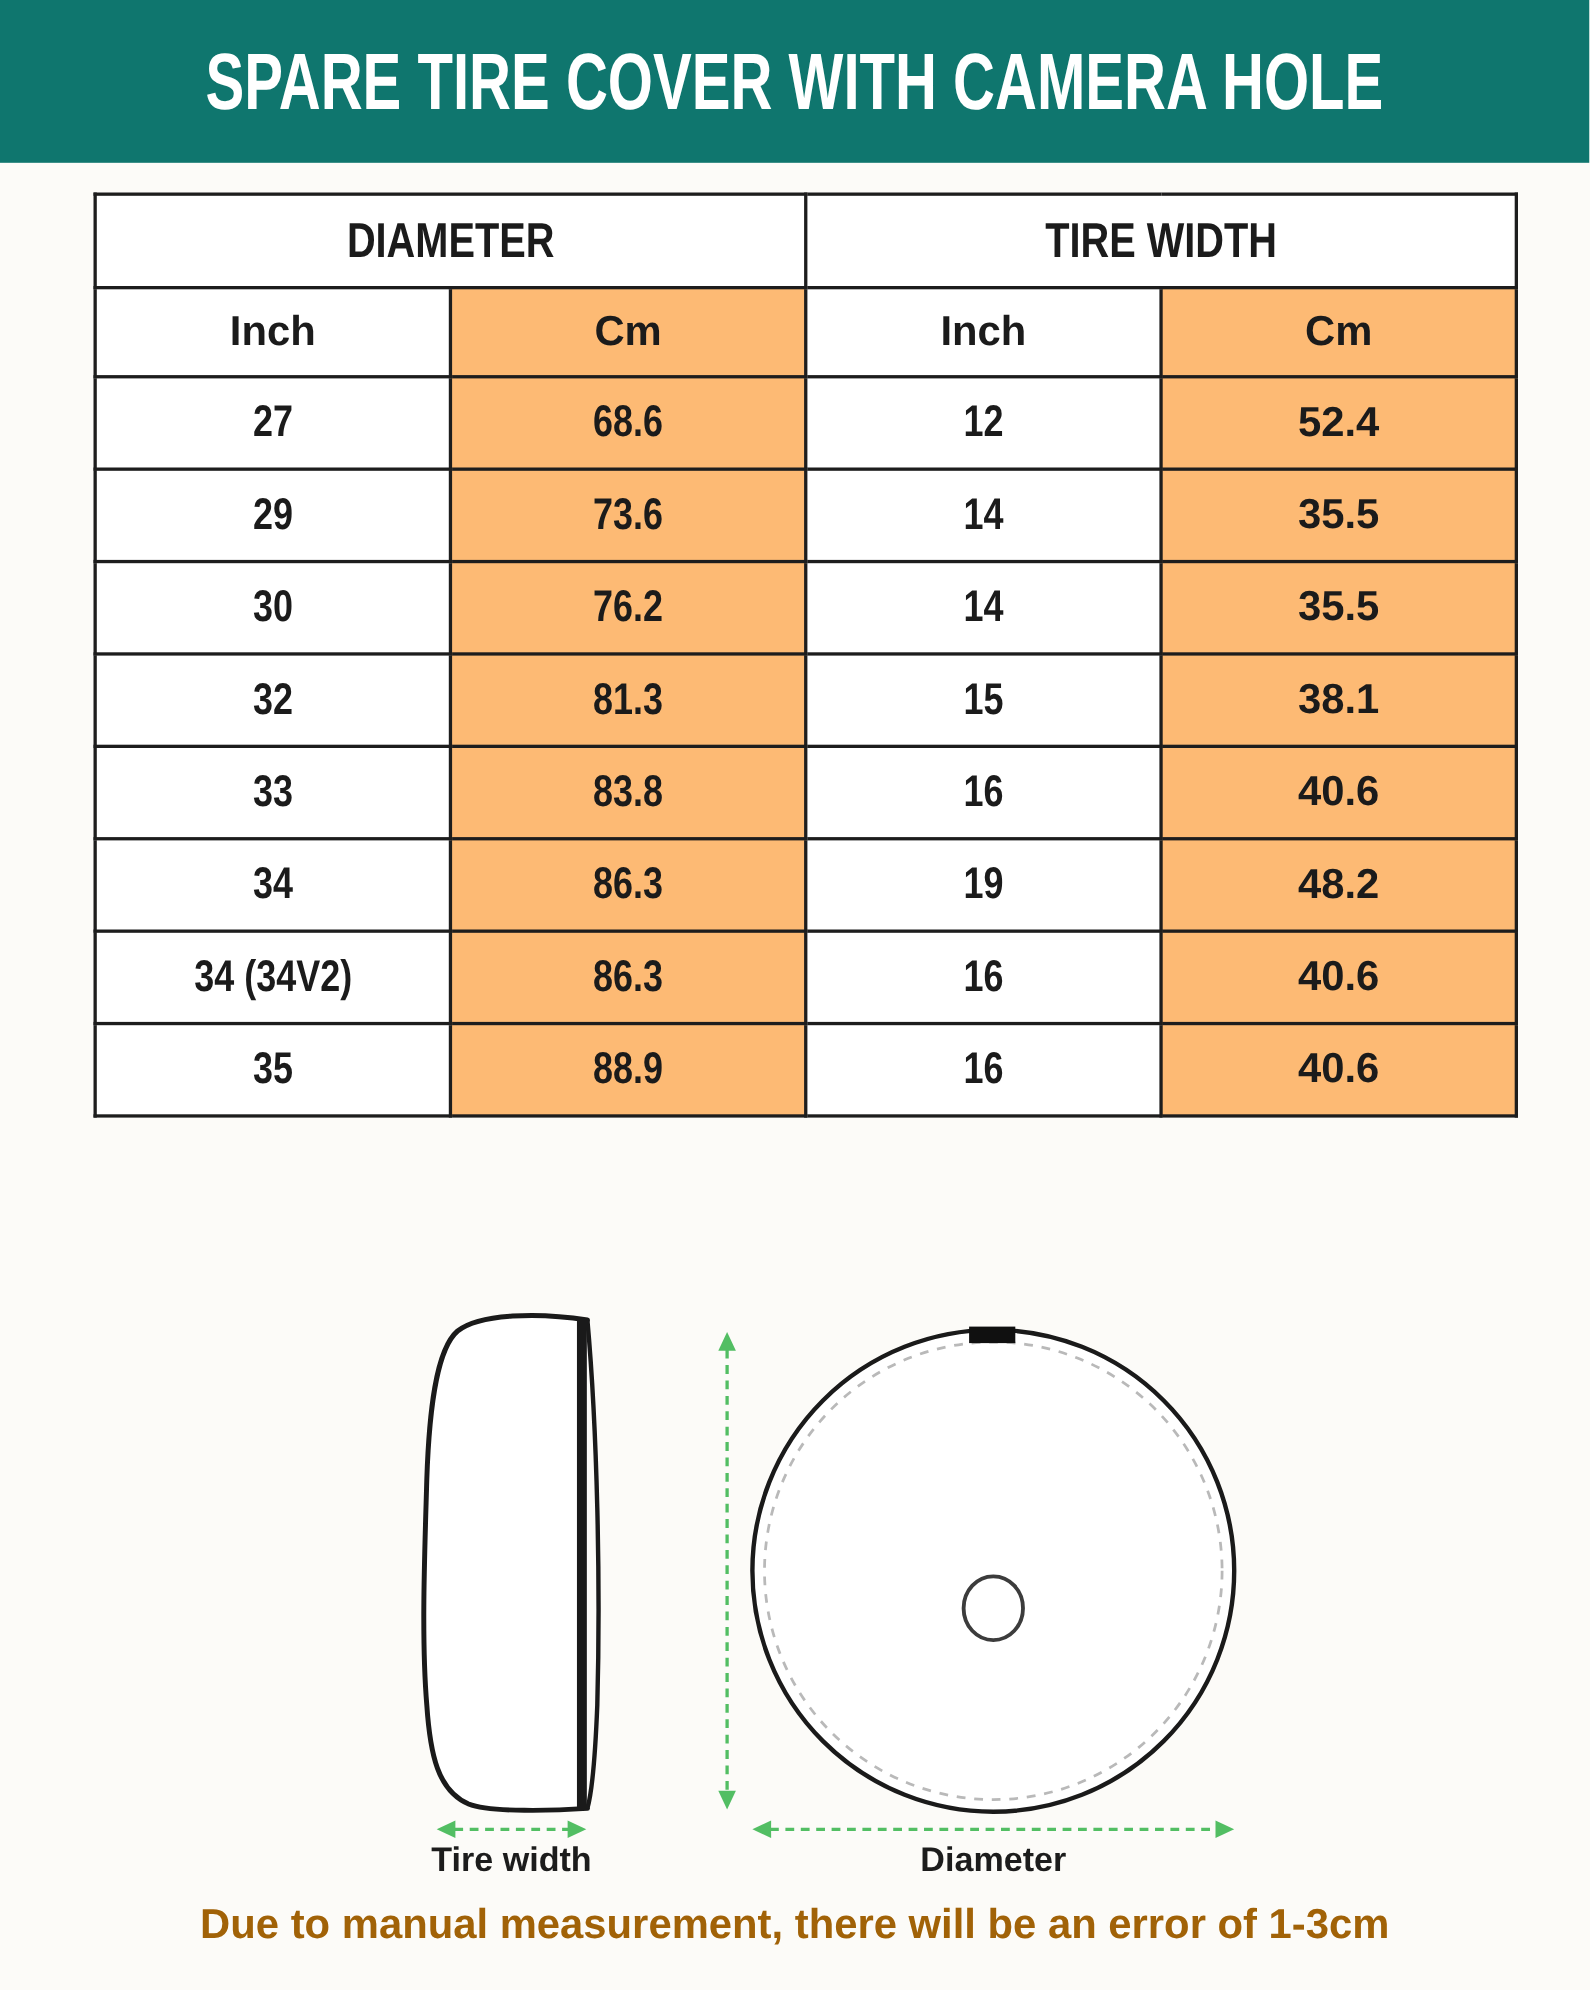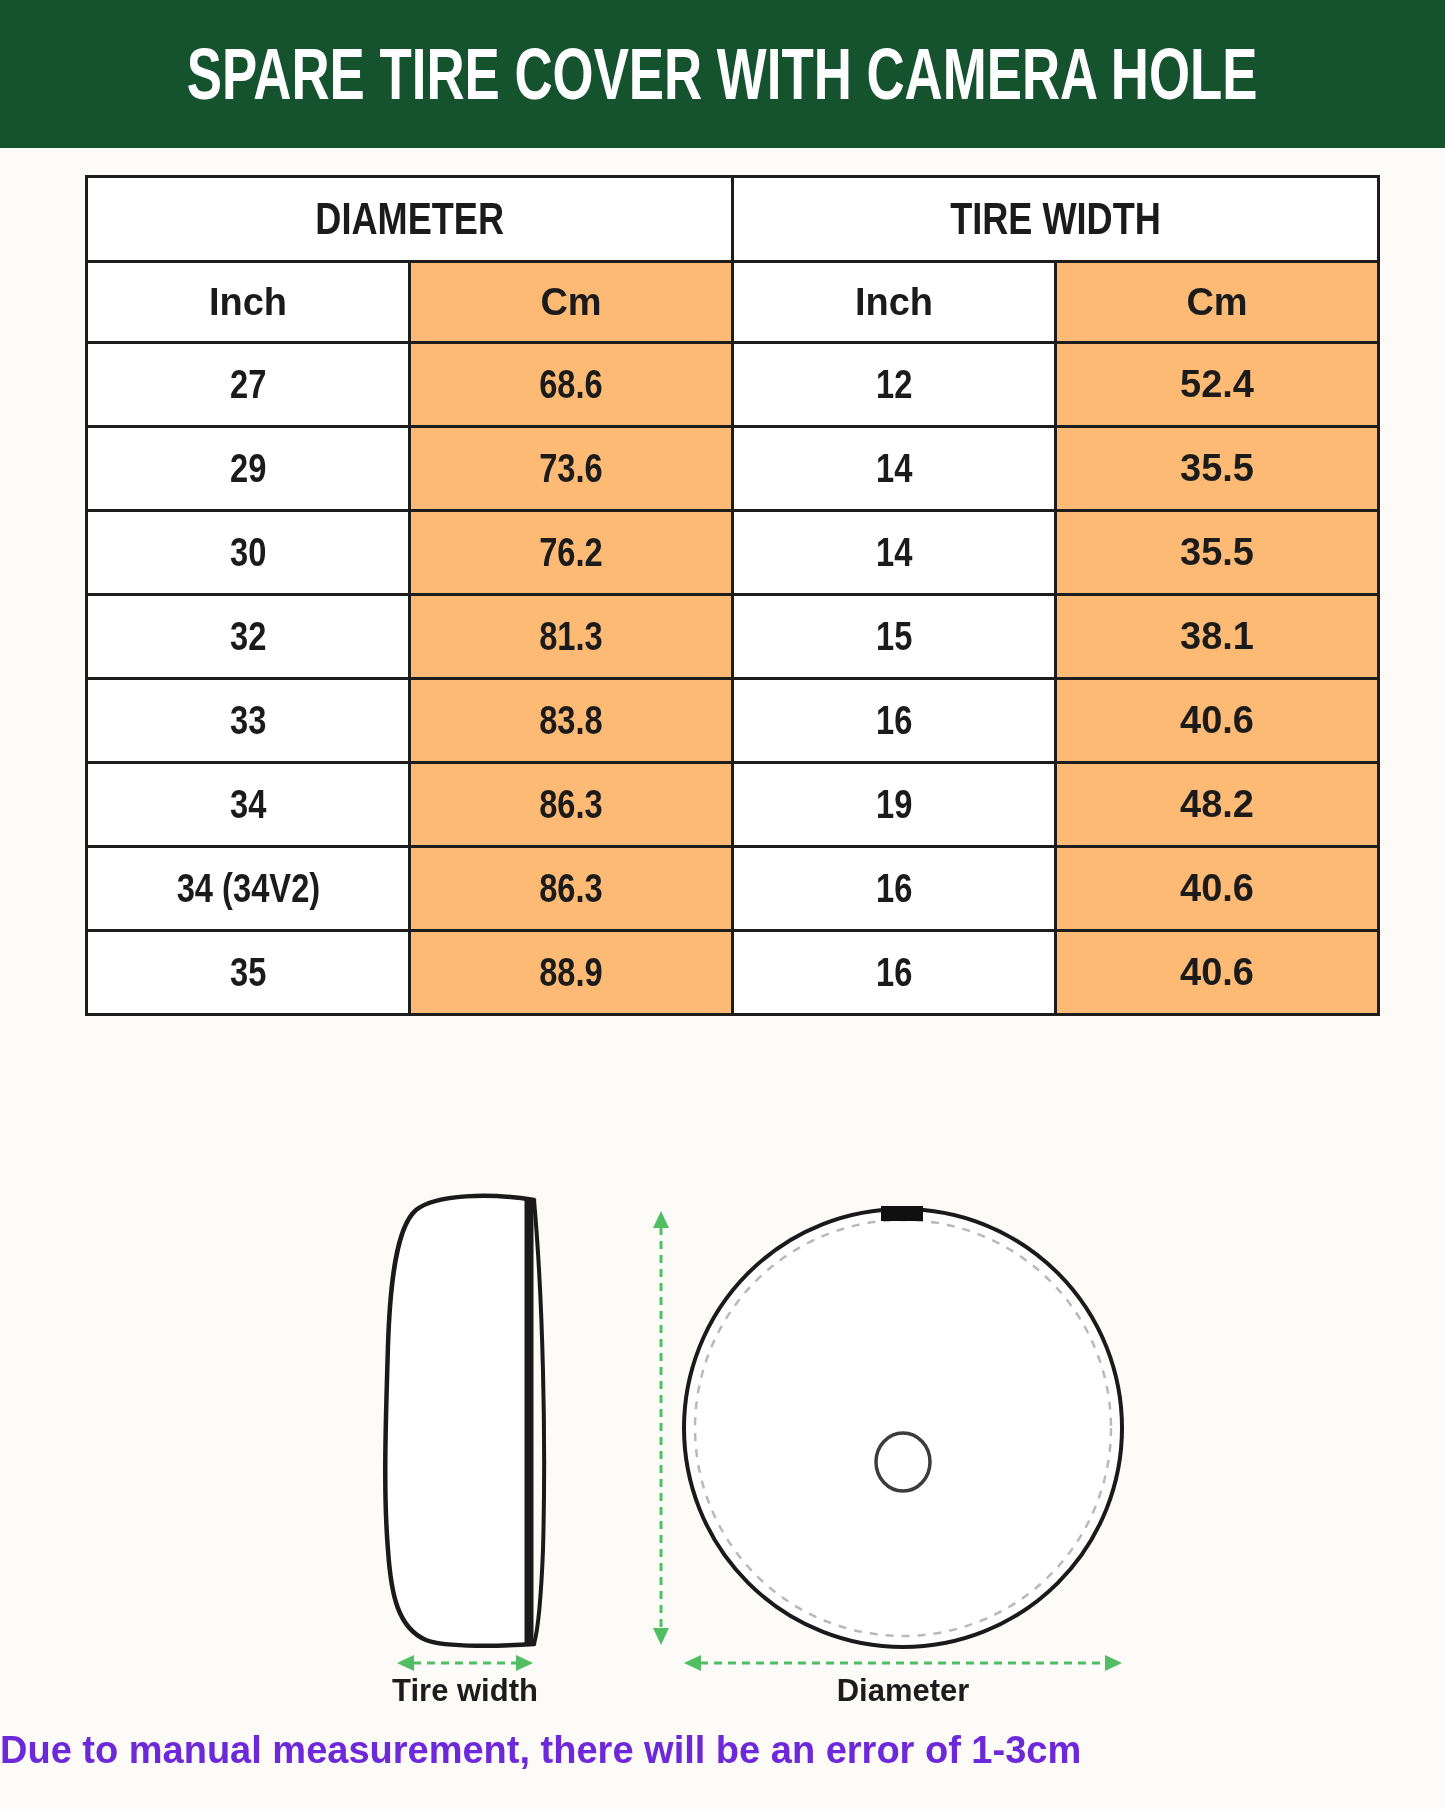--- a/index.html
+++ b/index.html
@@ -7,21 +7,21 @@
     width:1445px;height:1809px;
     background:#fcfbf8;
     font-family:"Liberation Sans",sans-serif;
     position:relative;overflow:hidden;
   }
   .page{position:absolute;inset:0}
 
   
   .banner{
     position:absolute;top:0;left:0;width:1445px;height:148px;
-    background:#14532d;
+    background:#0f766e;
     display:flex;align-items:center;justify-content:center;
   }
   .banner-title{
     color:#ffffff;font-weight:800;font-size:66px;line-height:1;
     white-space:nowrap;letter-spacing:0;
     transform:scale(0.80,1.10);
   }
 
   
   .size-table{
@@ -41,21 +41,21 @@
   
   .diagram{position:absolute;left:0;top:1180px}
   .diagram text{
     font-family:"Liberation Sans",sans-serif;
     font-size:31px;font-weight:700;fill:#1c1c1c;text-anchor:middle;
   }
 
   
   .disclaimer{
     position:absolute;left:0;top:1728px;width:1445px;
-    text-align:left;font-size:38px;font-weight:700;color:#6d28d9;
+    text-align:center;font-size:38px;font-weight:700;color:#a16207;
     line-height:1.2;
   }
 </style>
 </head>
 <body>
 
 <div class="page">
 
   <header class="banner">
     <span class="banner-title">SPARE TIRE COVER WITH CAMERA HOLE</span>

